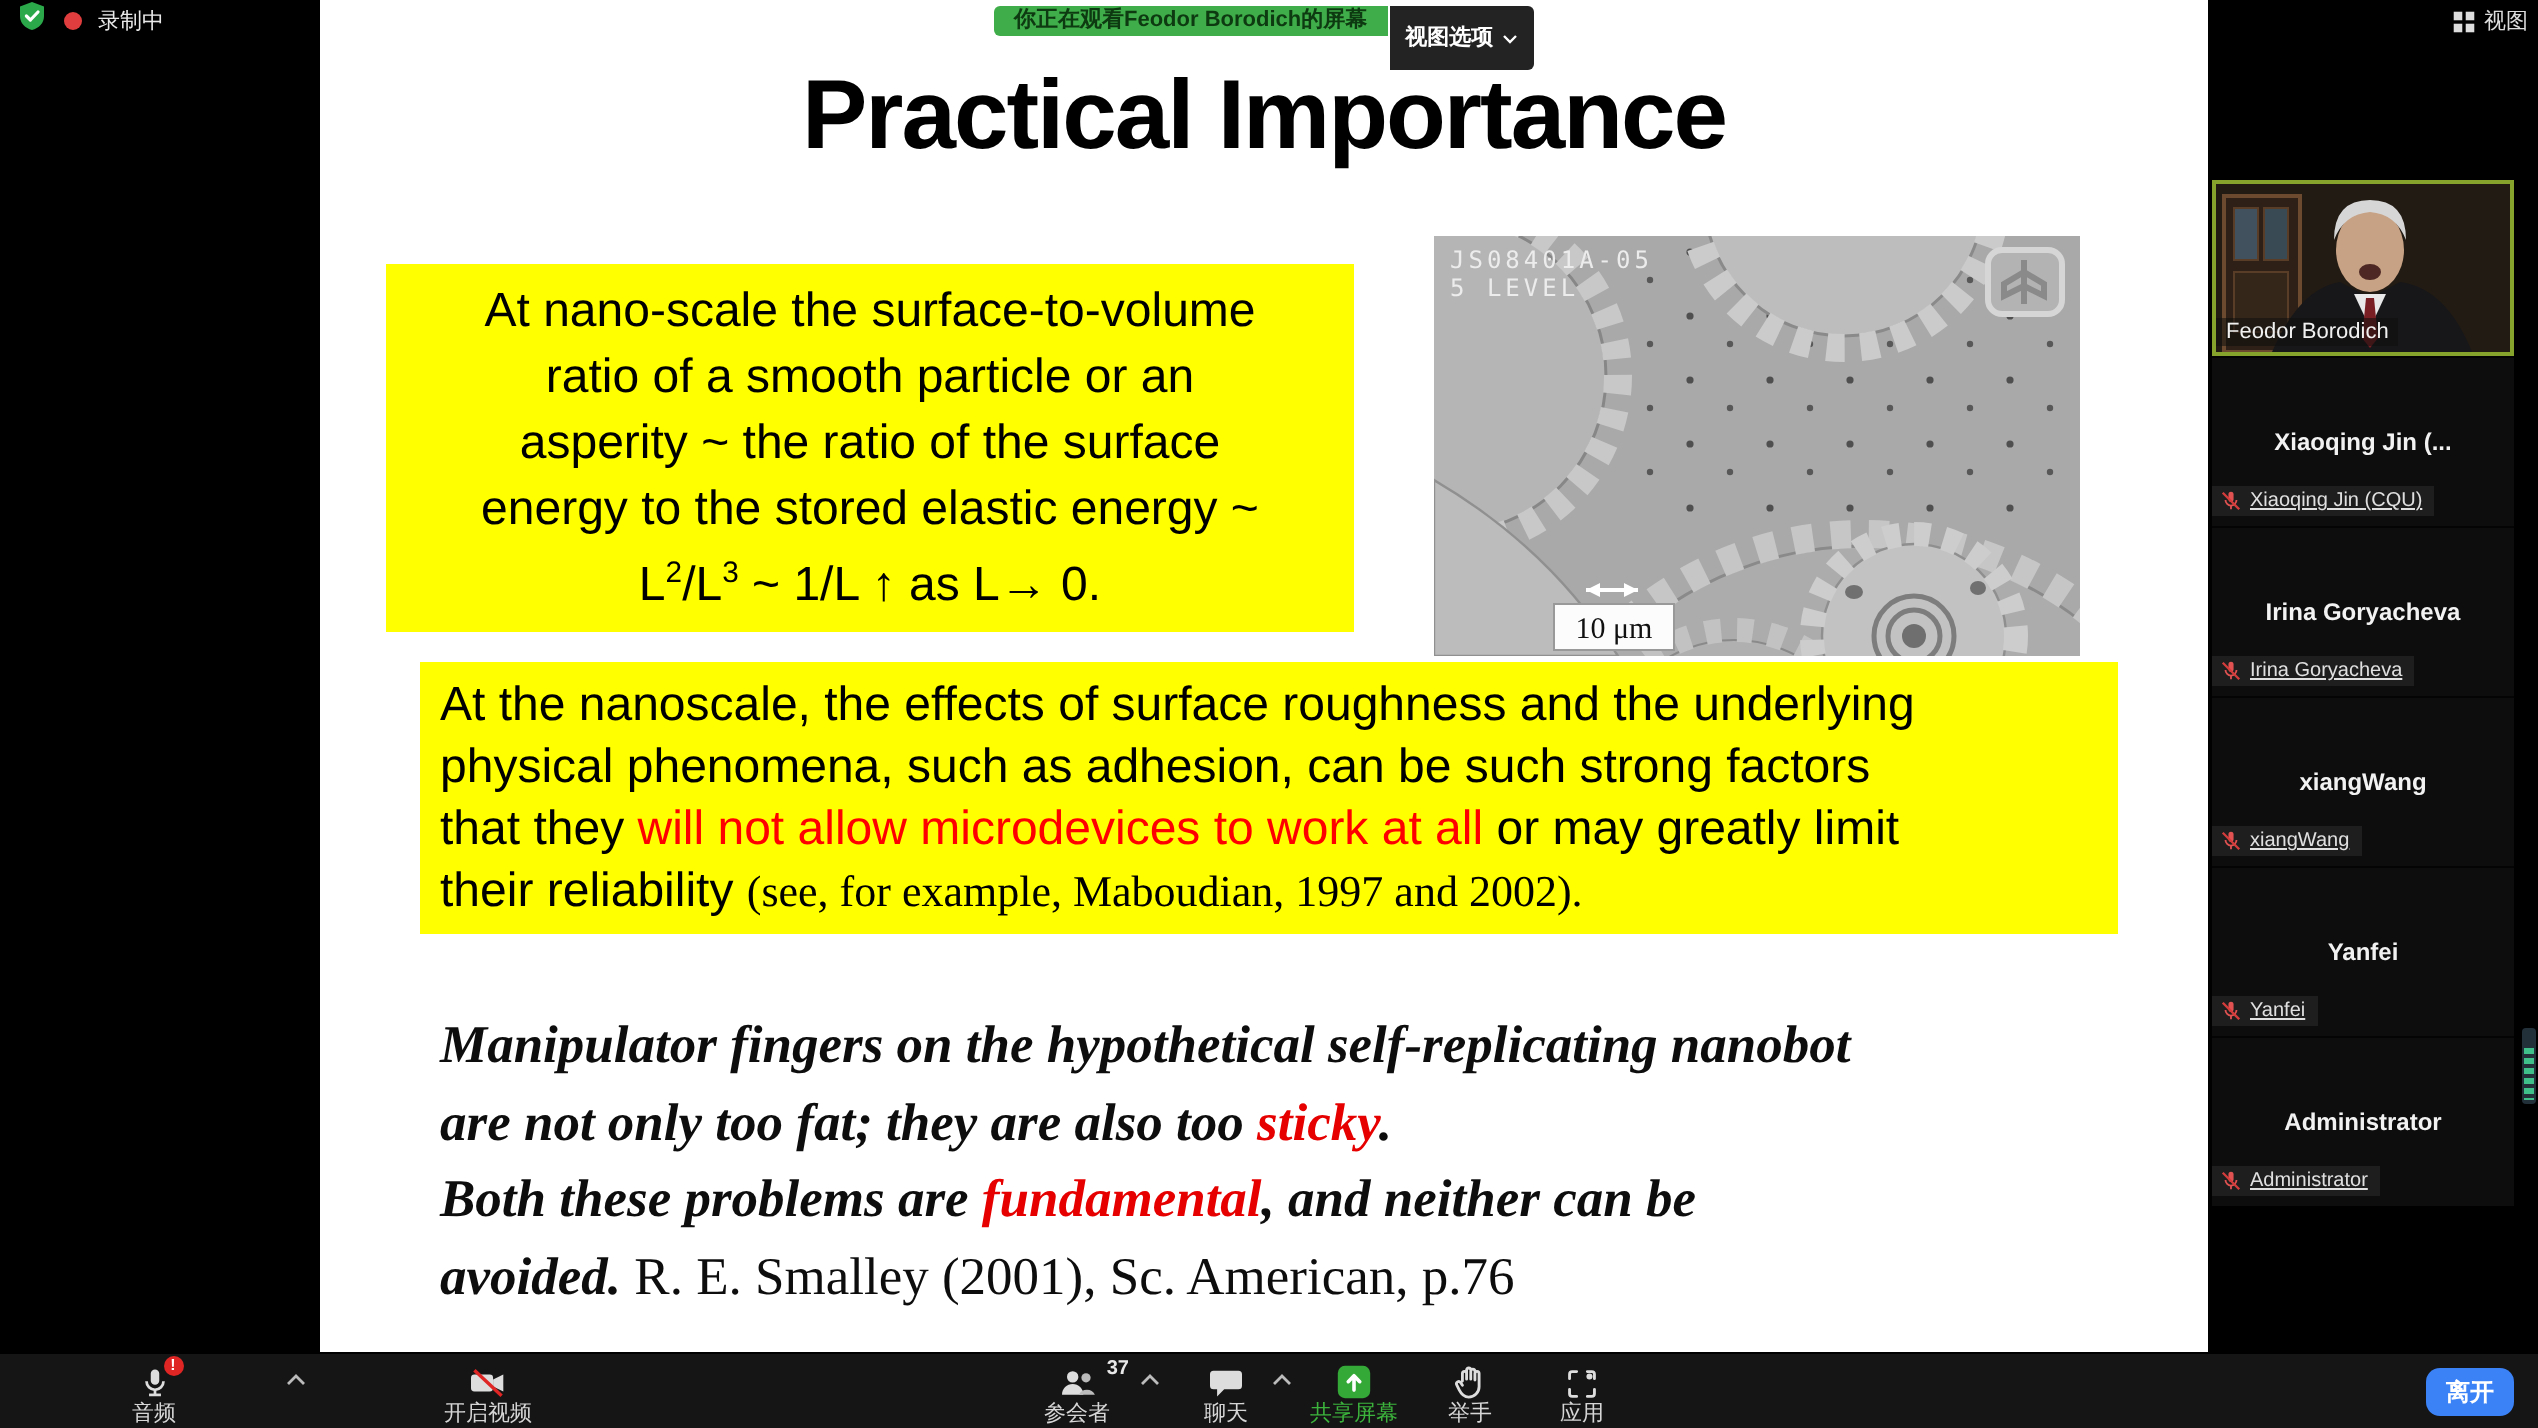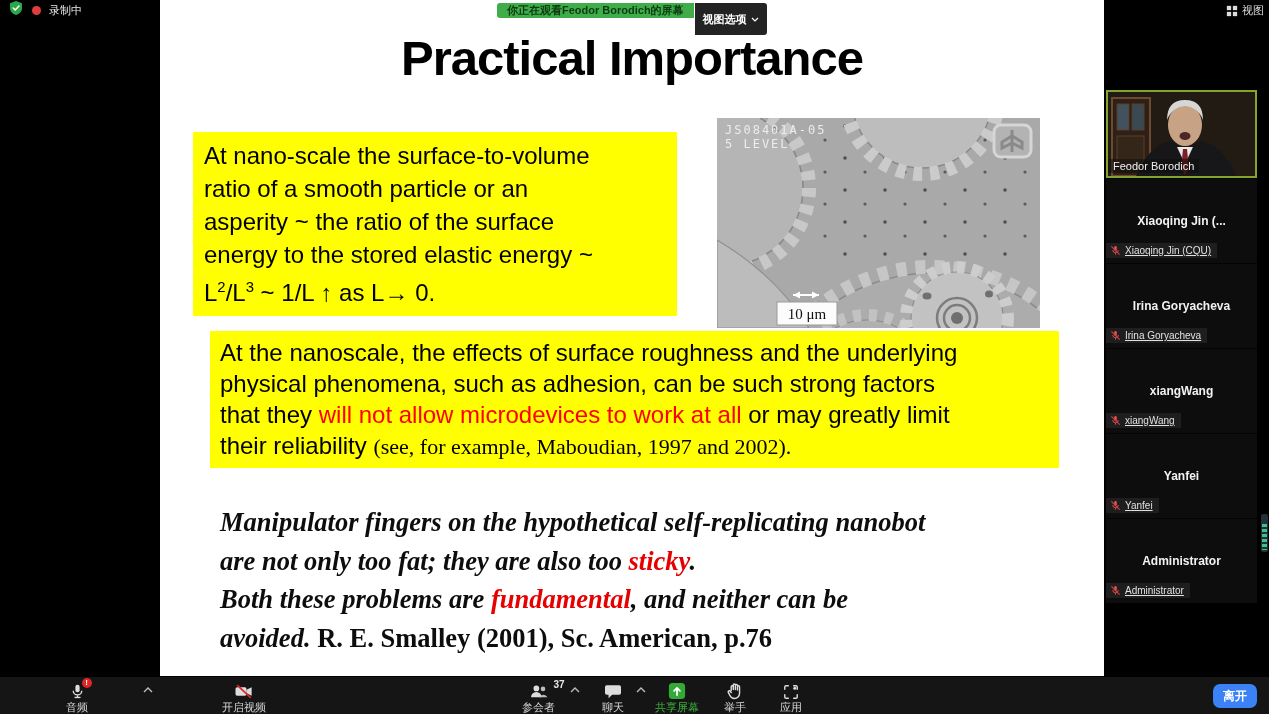--- a/index.html
+++ b/index.html
@@ -12,28 +12,28 @@
   .rec-text { color:#e8e8e8; font-size:11px; }
   .banner-wrap { position:absolute; left:497px; top:3px; display:flex; height:15px; z-index:6; }
   .banner-badge { background:#3fae4a; color:#0e3a11; font-size:11px; font-weight:bold; line-height:15px; padding:0 10px; border-radius:3px 0 0 3px; white-space:nowrap; }
   .view-options { background:#232323; color:#fff; font-size:11px; font-weight:bold; line-height:15px; padding:16px 8px; margin-left:1px; border-radius:0 3px 3px 0; display:flex; align-items:center; gap:4px; cursor:pointer; }
   .top-right { position:absolute; right:5px; top:3px; display:flex; align-items:center; gap:4px; color:#ddd; font-size:11px; z-index:5; cursor:pointer; }
 
   
   .slide { position:absolute; left:160px; top:0; width:944px; height:676px; background:#ffffff; }
   .slide-title { position:absolute; top:30px; left:0; width:100%; text-align:center; font-size:49px; font-weight:bold; color:#000; letter-spacing:-1px; }
   .ybox { position:absolute; background:#ffff00; color:#000; }
-  .ybox1 { left:33px; top:132px; width:484px; padding:7px 11px; font-size:24px; line-height:33px; }
+  .ybox1 { left:33px; top:132px; width:484px; padding:7px 11px; font-size:24px; line-height:33px;text-align:center; }
   .ybox2 { left:50px; top:331px; width:849px; padding:6px 10px; font-size:24px; line-height:31px; }
   .red1 { color:#ff0000; }
   .note-serif { font-family:"Liberation Serif", serif; font-size:22px; }
   sup { font-size:0.62em; vertical-align:super; }
   .quote { position:absolute; left:60px; top:503px; width:884px; font-family:"Liberation Serif", serif; font-weight:bold; font-style:italic; font-size:26.5px; line-height:38.5px; color:#0d0d0d; }
   .quote .qred { color:#e60000; }
-  .quote .cite { font-weight:bold; font-style:normal; }
+  .quote .cite { font-weight:normal; font-style:normal; }
   .sem { position:absolute; left:557px; top:118px; width:323px; height:210px; }
 
   
   .panel { position:absolute; left:1106px; top:90px; width:151px; z-index:4; }
   .video-tile { position:relative; width:151px; height:88px; border:2px solid #86a32c; background:#120e0a; overflow:hidden; cursor:pointer; }
   .video-name { position:absolute; left:0; bottom:3px; background:rgba(15,15,15,.55); color:#f0f0f0; font-size:11px; padding:1px 5px; }
   .tile { position:relative; width:151px; height:85px; background:#0d0d0d; border-top:1px solid #040404; cursor:pointer; }
   .tile-name { position:absolute; top:50%; left:0; width:100%; transform:translateY(-50%); text-align:center; color:#f2f2f2; font-size:12px; font-weight:bold; white-space:nowrap; overflow:hidden; }
   .tile-label { position:absolute; left:0; bottom:5px; display:flex; align-items:center; gap:4px; background:rgba(255,255,255,.07); color:#e0e0e0; font-size:10px; padding:2px 6px 2px 4px; white-space:nowrap;text-decoration:underline; }
   .audio-meter { position:absolute; left:1261px; top:514px; width:7px; height:38px; border-radius:2px; background:#22303a; overflow:hidden; }

